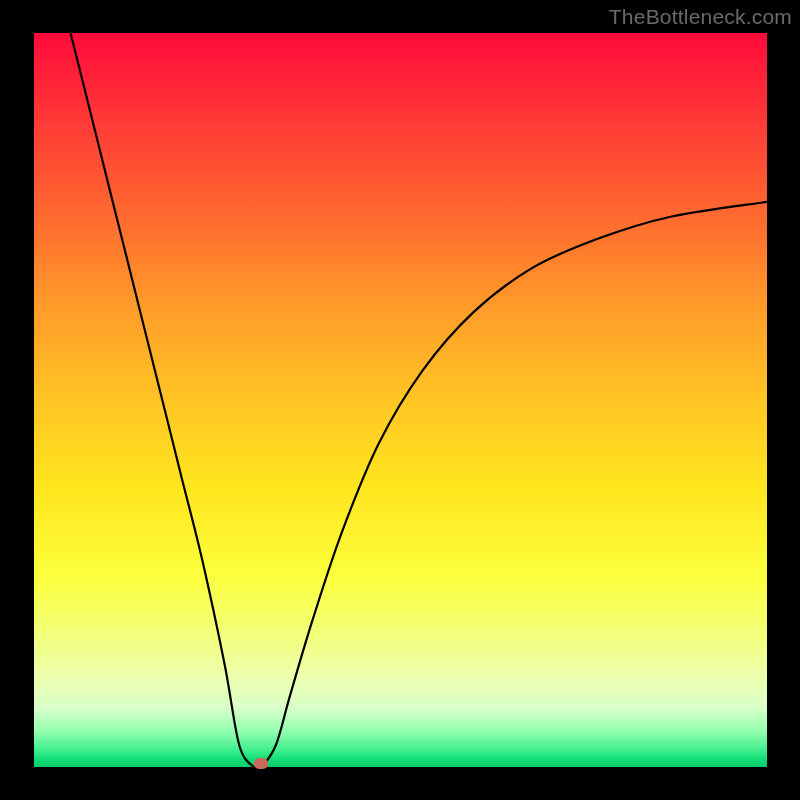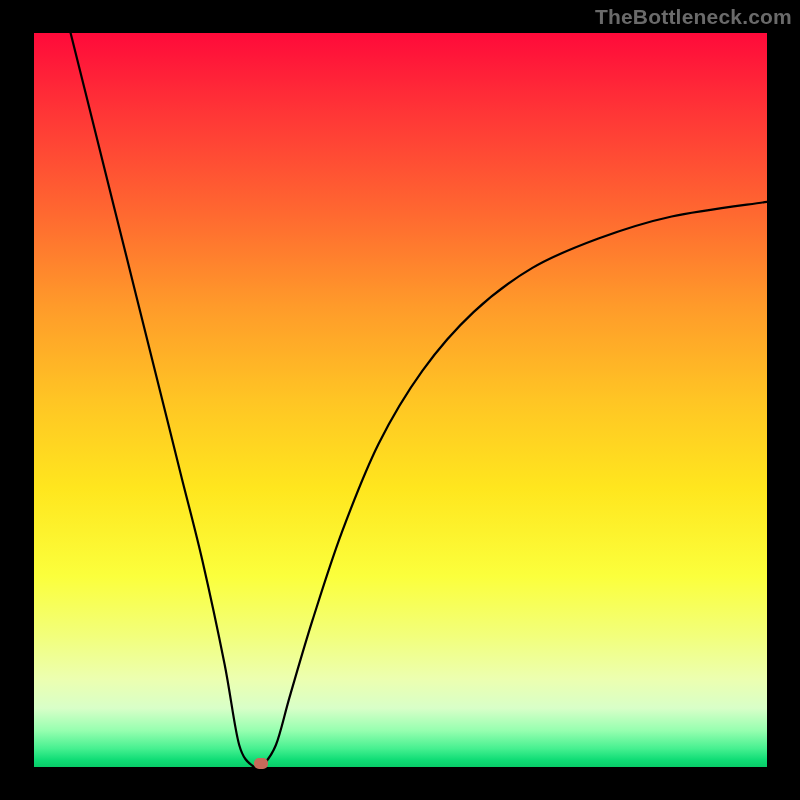--- a/index.html
+++ b/index.html
@@ -9,21 +9,20 @@
     height: 800px;
     background: #000;
     overflow: hidden;
     font-family: Arial, Helvetica, sans-serif;
   }
   .frame {
     position: absolute;
     left: 0; top: 0;
     width: 800px; height: 800px;
     background: #000;
-    font-weight: bold;
   }
   .plot-area {
     position: absolute;
     left: 34px;
     top: 33px;
     width: 733px;
     height: 734px;
     background: linear-gradient(
       to bottom,
       #ff0a3a 0%,

